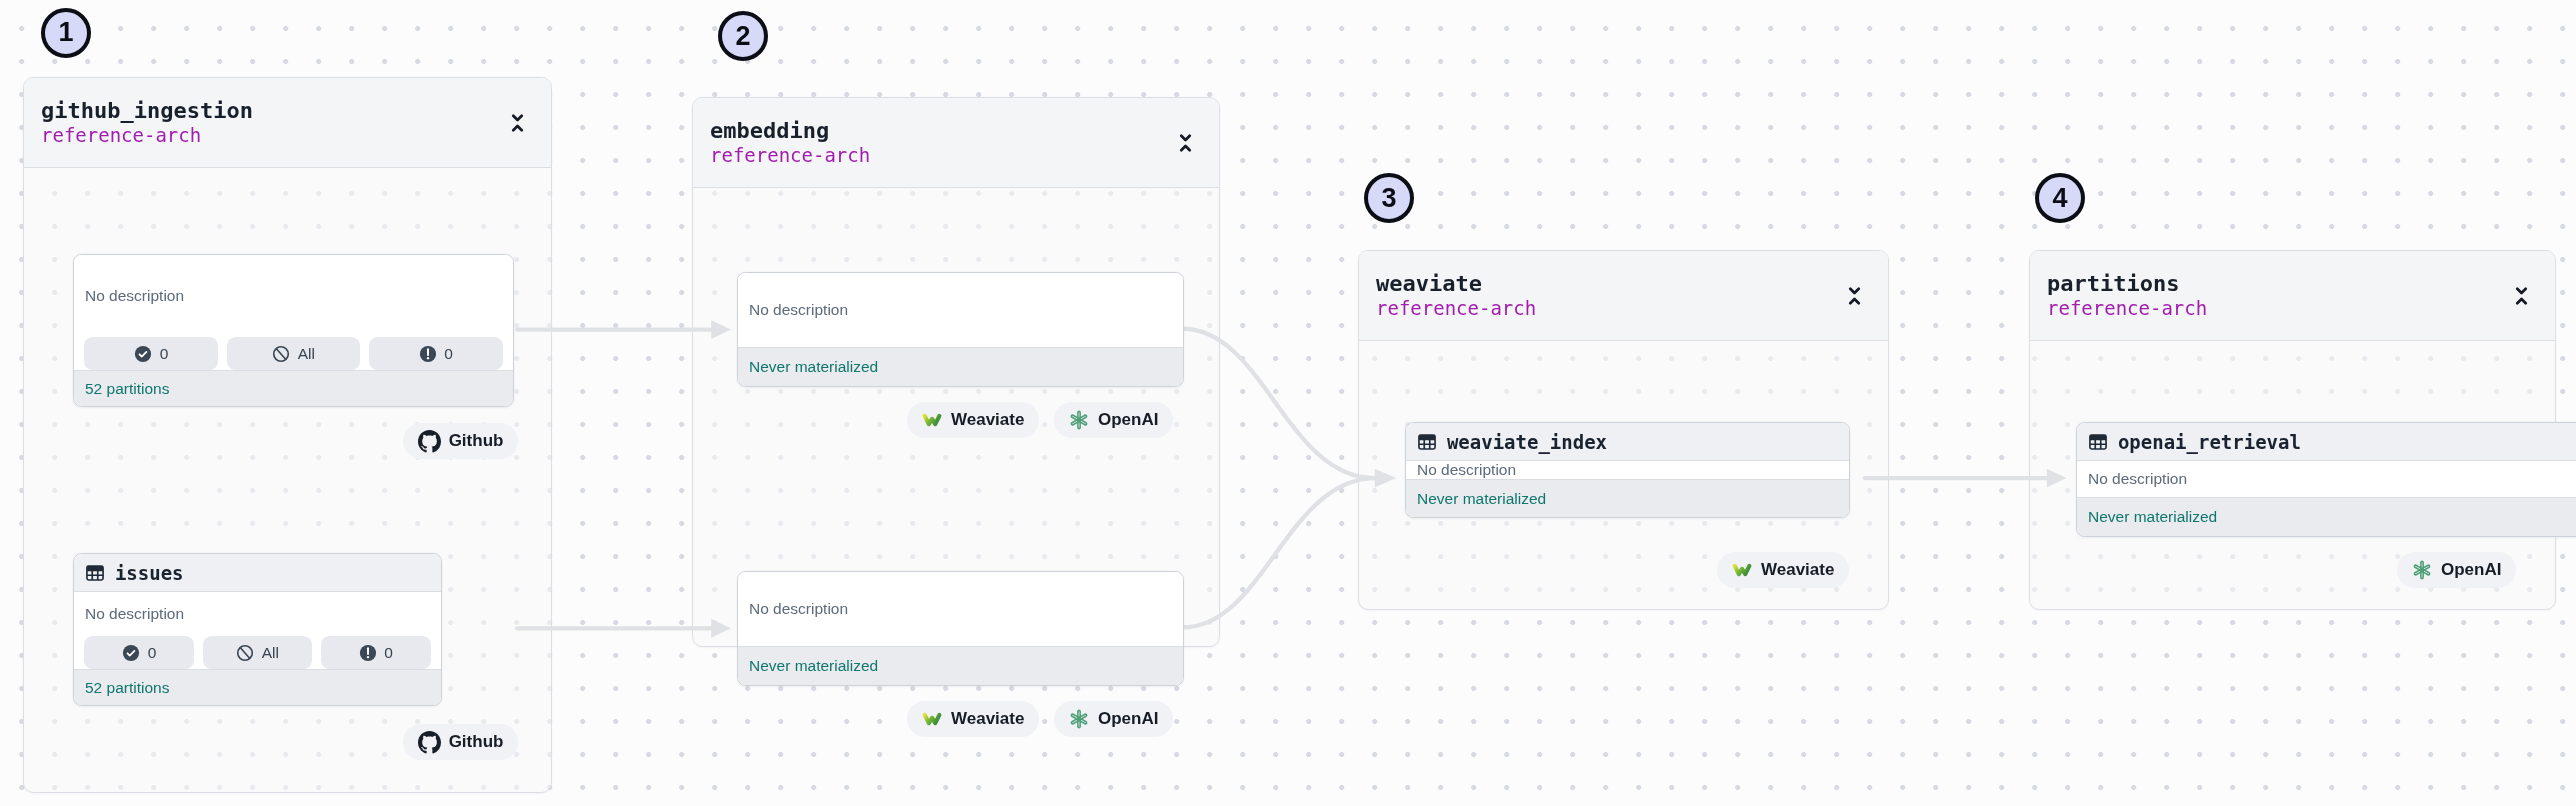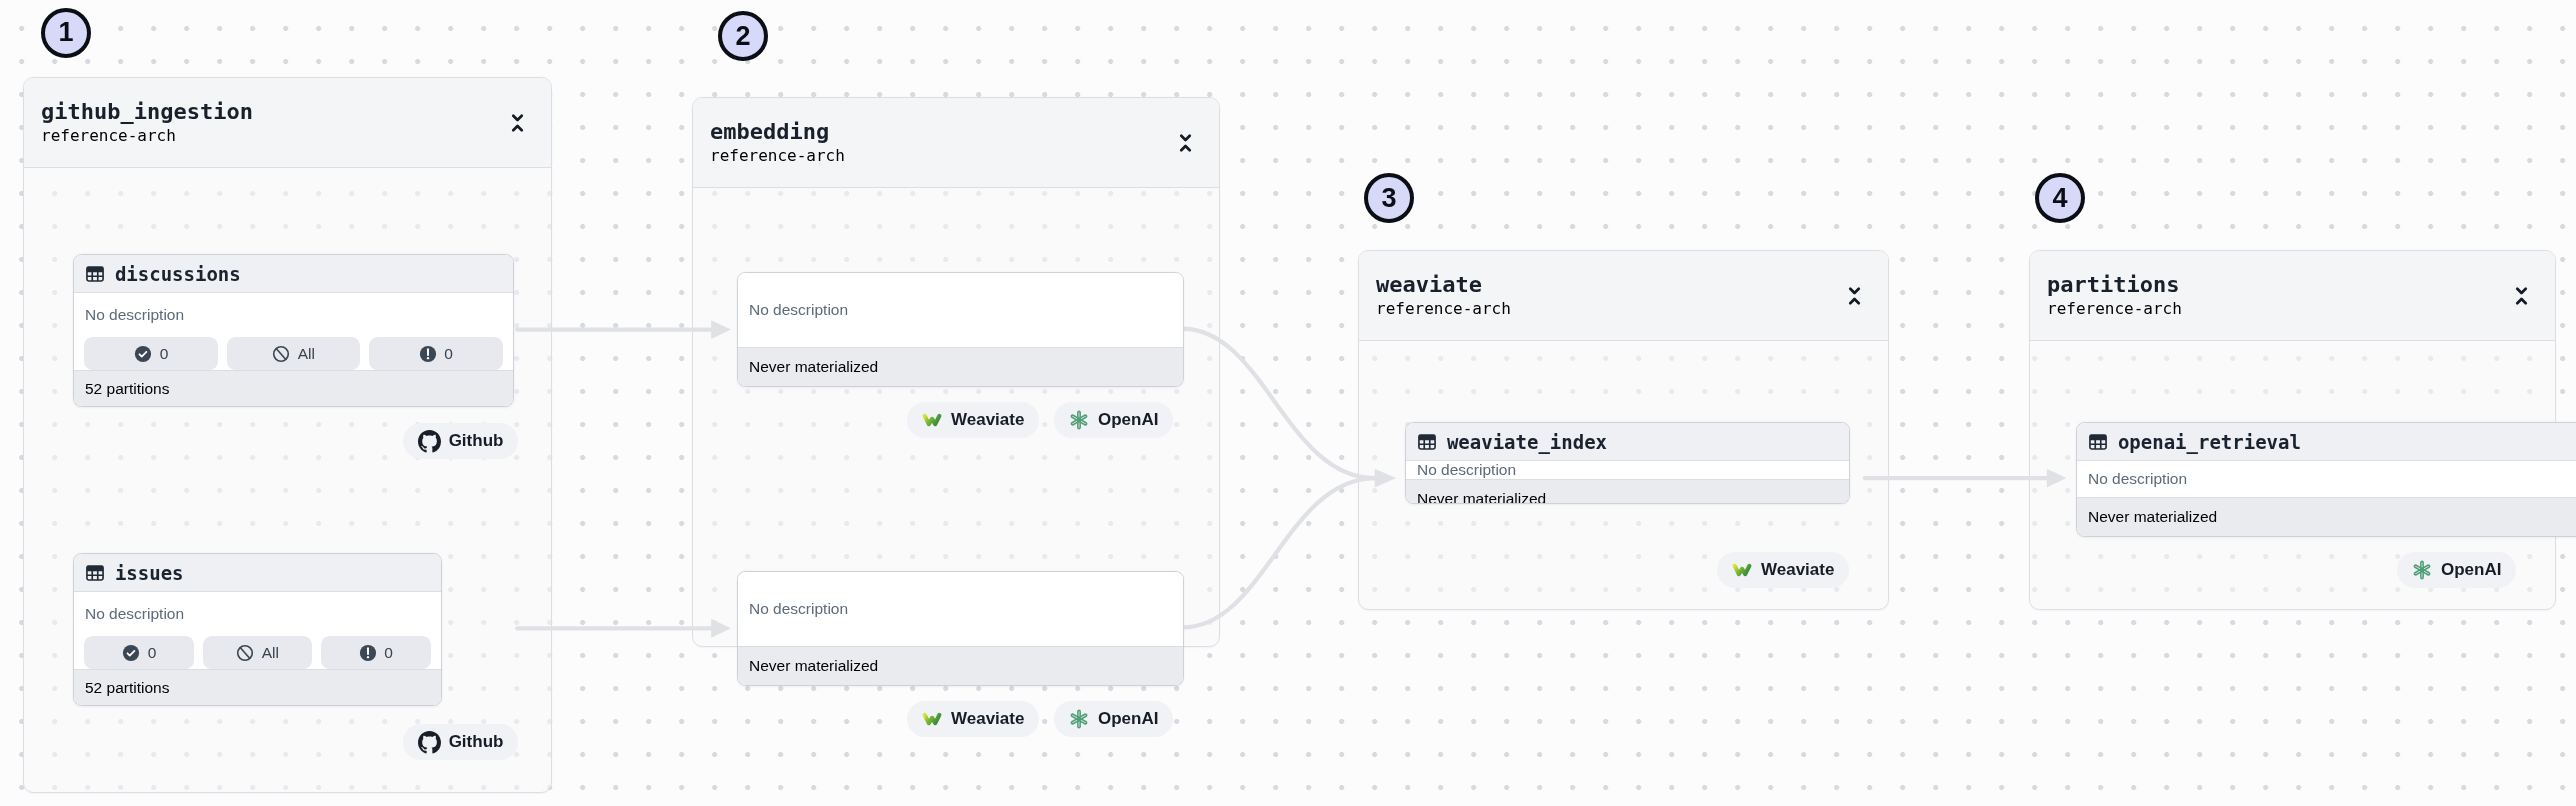--- a/index.html
+++ b/index.html
@@ -34,21 +34,21 @@
     align-items: center;
     padding: 0 20.6px 0 17px;
   }
   .group-titles { display: flex; flex-direction: column; gap: 2.6px; }
   .group-title {
     font-family: "DejaVu Sans Mono", monospace;
     font-size: 22px; font-weight: bold; color: #18202b; line-height: 1.1;
   }
   .group-subtitle {
     font-family: "DejaVu Sans Mono", monospace;
-    font-size: 16px; color: #000000; line-height: 1.1;
+    font-size: 19px; color: #a21caf; line-height: 1.1;
   }
   .collapse-btn {
     margin-left: auto;
     width: 26px; height: 29px;
     display: flex; align-items: center; justify-content: center;
     cursor: pointer; flex: 0 0 auto;
   }
 
   
   .num-circle {
@@ -104,21 +104,21 @@
     font-size: 15.5px; color: #384250;
     cursor: pointer;
   }
   .card-footer {
     margin-top: auto;
     flex: 0 0 36px;
     background: #e9ebef;
     border-top: 1.3px solid #dadde1;
     display: flex; align-items: center;
     padding: 0 11px;
-    font-size: 15.5px; color: #000000;
+    font-size: 15.5px; color: #0f766e;
   }
   .asset-card.small .card-footer { flex: 0 0 39px; }
   .asset-card.small .card-desc { flex: 1 1 auto; }
 
   
   .kind-badge {
     position: absolute; z-index: 5;
     height: 36px;
     background: #f1f2f5;
     border-radius: 18px;
@@ -159,30 +159,20 @@
       <div class="group-subtitle">reference-arch</div>
     </div>
     <div class="collapse-btn">
       <svg width="19" height="22" viewBox="0 0 18 20">
           <path d="M5 3.2 L9 7.2 L13 3.2 M5 16.8 L9 12.8 L13 16.8" stroke="#141b25" stroke-width="2.6" fill="none" stroke-linecap="round" stroke-linejoin="round"></path>
         </svg>
     </div>
   </div>
 
   <div class="asset-card" style="left:49px;top:176px;width:441px;height:153px">
-    <div class="card-header">
-      <span class="tbl-icon icon">
-        <svg width="22" height="22" viewBox="0 0 24 24">
-            <rect x="3.2" y="4.4" width="17.6" height="15.2" rx="1.8" fill="none" stroke="#202a36" stroke-width="1.8"></rect>
-            <rect x="3.2" y="4.4" width="17.6" height="4.8" rx="1.8" fill="#202a36"></rect>
-            <path d="M3.2 9.2 H20.8 M3.2 14.4 H20.8 M9 9.2 V19.6 M15 9.2 V19.6" stroke="#202a36" stroke-width="1.8"></path>
-          </svg>
-      </span>
-      <span>discussions</span>
-    </div>
     <div class="card-desc">No description</div>
     <div class="card-pills">
       <div class="pill">
         <span class="icon">
             <svg width="18" height="18" viewBox="0 0 20 20">
               <circle cx="10" cy="10" r="9" fill="#3b4754"></circle>
               <path d="M6.1 10.3l2.5 2.5 5.2-5.2" stroke="#fff" stroke-width="2" fill="none" stroke-linecap="round" stroke-linejoin="round"></path>
             </svg>
           </span>
         <span>0</span>
@@ -348,21 +338,21 @@
       <div class="group-title">weaviate</div>
       <div class="group-subtitle">reference-arch</div>
     </div>
     <div class="collapse-btn">
       <svg width="19" height="22" viewBox="0 0 18 20">
           <path d="M5 3.2 L9 7.2 L13 3.2 M5 16.8 L9 12.8 L13 16.8" stroke="#141b25" stroke-width="2.6" fill="none" stroke-linecap="round" stroke-linejoin="round"></path>
         </svg>
     </div>
   </div>
 
-  <div class="asset-card small" style="left:46px;top:171px;width:445px;height:82px">
+  <div class="asset-card small" style="left:46px;top:171px;width:445px;height:96px">
     <div class="card-header">
       <span class="tbl-icon icon">
         <svg width="22" height="22" viewBox="0 0 24 24">
             <rect x="3.2" y="4.4" width="17.6" height="15.2" rx="1.8" fill="none" stroke="#202a36" stroke-width="1.8"></rect>
             <rect x="3.2" y="4.4" width="17.6" height="4.8" rx="1.8" fill="#202a36"></rect>
             <path d="M3.2 9.2 H20.8 M3.2 14.4 H20.8 M9 9.2 V19.6 M15 9.2 V19.6" stroke="#202a36" stroke-width="1.8"></path>
           </svg>
       </span>
       <span>weaviate_index</span>
     </div>

